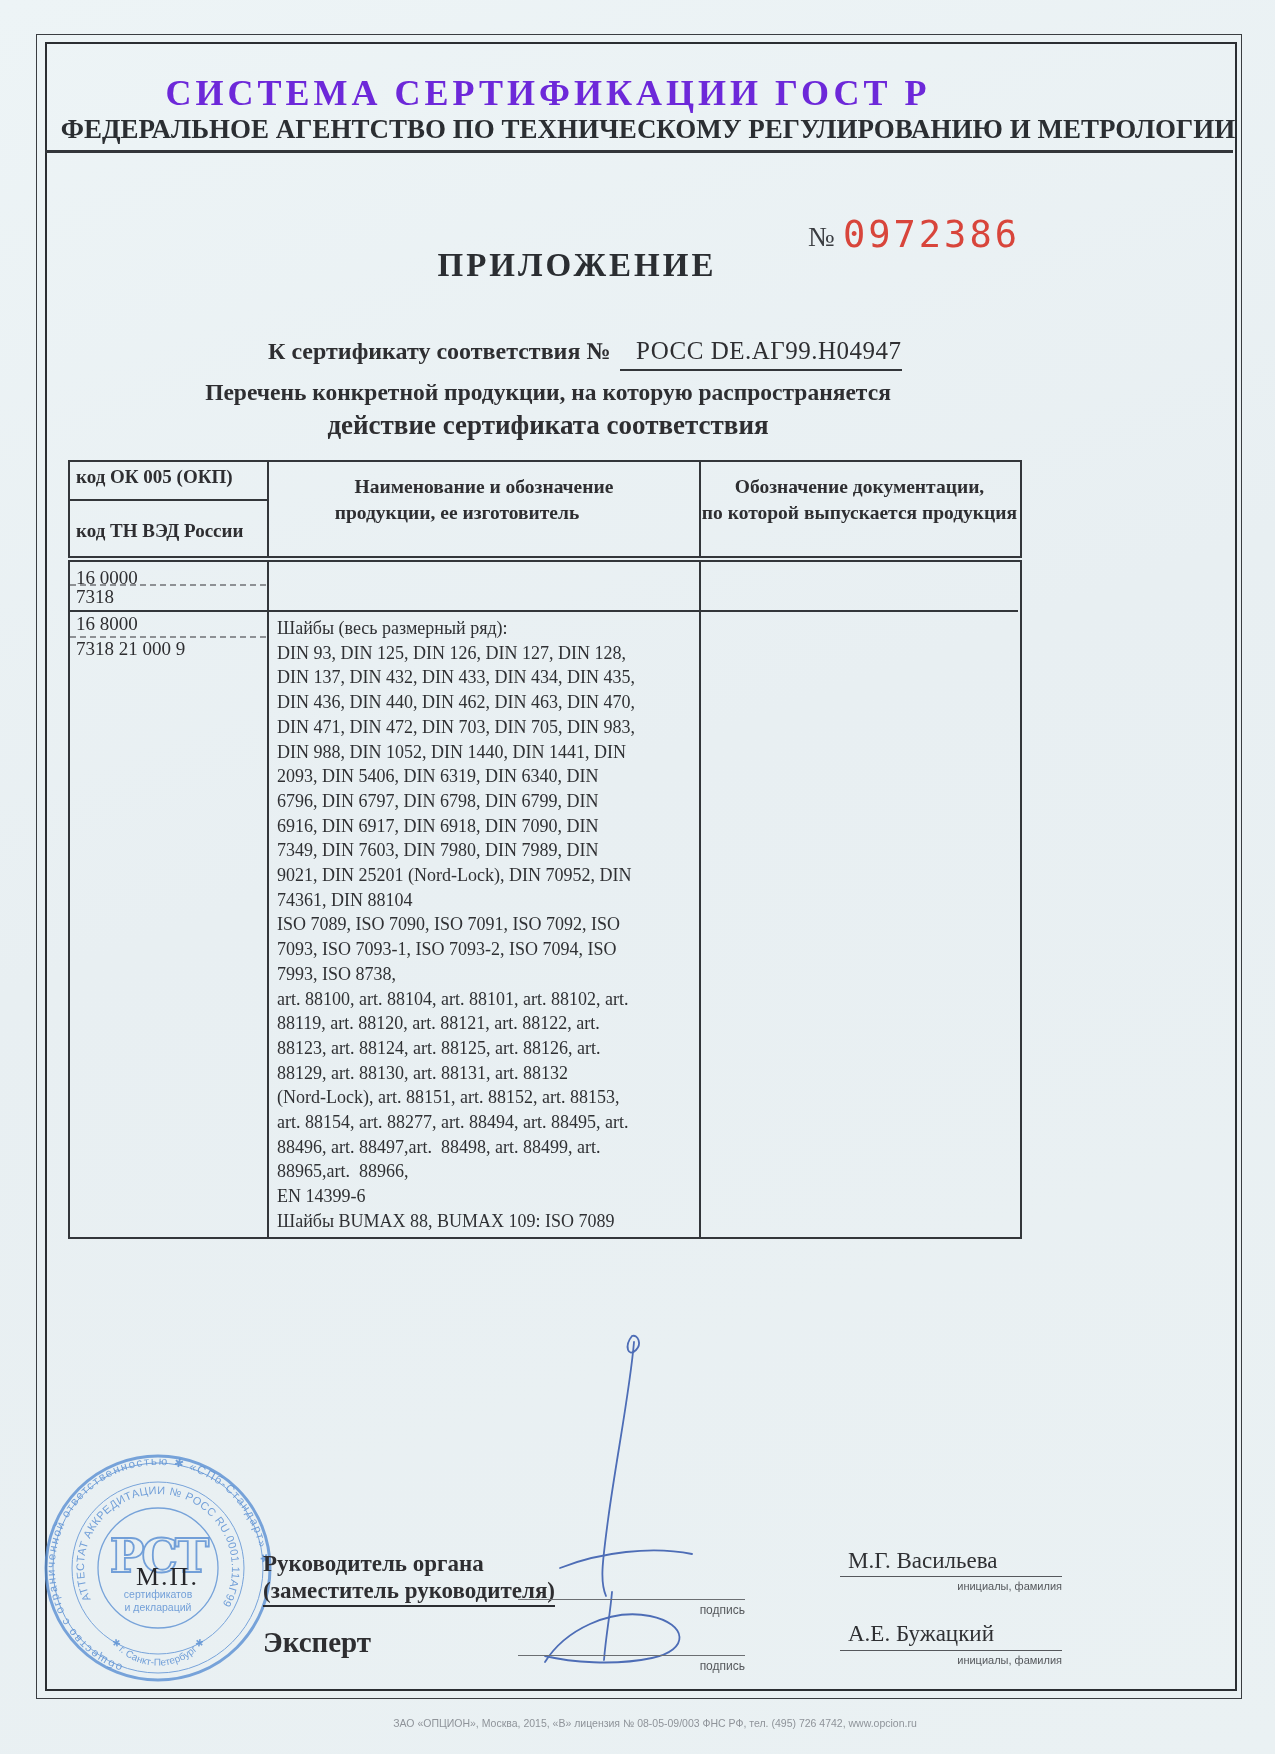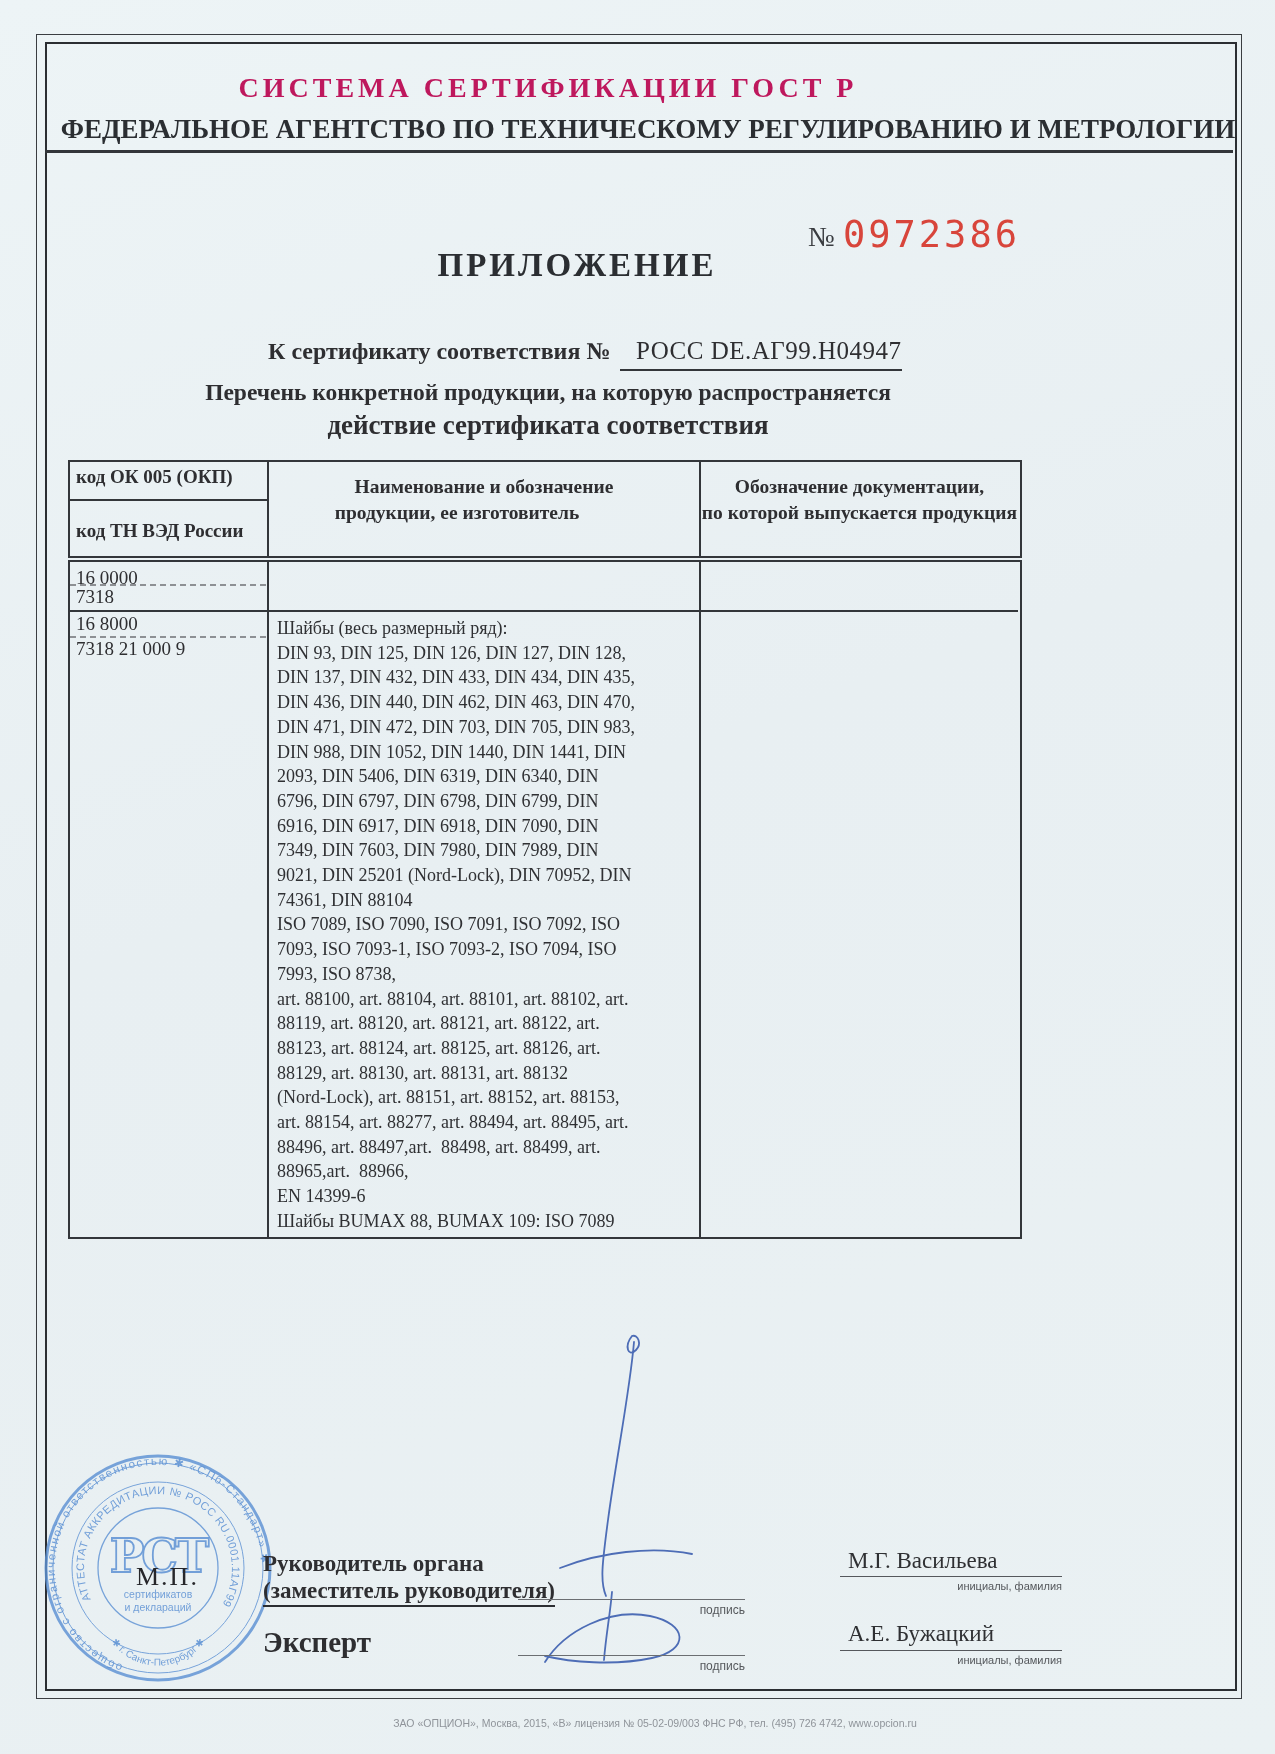--- a/index.html
+++ b/index.html
@@ -18,21 +18,21 @@
   .smallcap{font-family:"Liberation Sans","DejaVu Sans",sans-serif;color:#55585c;text-align:right;}
   .sigline{position:absolute;background:#6b6e72;height:1px;}
   .nameline{position:absolute;background:#55585c;height:1px;}
 </style>
 </head>
 <body>
 
 <div class="abs" style="left:36px;top:34px;width:1204px;height:1663px;border:1.5px solid #3a3d41;"></div>
 <div class="abs" style="left:45px;top:42px;width:1188px;height:1645px;border:2.5px solid #2b2e32;"></div>
 
-<div class="abs ctr b" style="left:48px;top:72px;width:1000px;font-size:28px;letter-spacing:4px;color:#be185d;">СИСТЕМА СЕРТИФИКАЦИИ ГОСТ Р</div>
+<div class="abs ctr b" style="left:48px;top:72px;width:1000px;font-size:36px;letter-spacing:4px;color:#6d28d9;">СИСТЕМА СЕРТИФИКАЦИИ ГОСТ Р</div>
 <div class="abs ctr b" style="left:48px;top:114px;width:1200px;font-size:27px;letter-spacing:0px;color:#2b2e32;">ФЕДЕРАЛЬНОЕ АГЕНТСТВО ПО ТЕХНИЧЕСКОМУ РЕГУЛИРОВАНИЮ И МЕТРОЛОГИИ</div>
 <div class="hline" style="left:45px;top:150px;width:1188px;height:3px;"></div>
 
 <span class="abs" style="left:808px;top:221px;font-size:28px;color:#3a3d41;">№</span>
 <span class="abs" style="left:843px;top:213px;font-size:37px;letter-spacing:3px;color:#d8453b;
              font-family:'DejaVu Sans Mono','Liberation Mono',monospace;">0972386</span>
 
 <div class="abs ctr b" style="left:48px;top:247px;width:1000px;font-size:33px;letter-spacing:3px;color:#2b2e32;margin-left:29px;">ПРИЛОЖЕНИЕ</div>
 
 <span class="abs b" style="left:268px;top:338px;font-size:24px;">К сертификату соответствия №</span>
@@ -148,13 +148,13 @@
 <div class="abs b" style="left:263px;top:1626px;font-size:29px;">Эксперт</div>
 
 <div class="sigline" style="left:518px;top:1655px;width:227px;"></div>
 <div class="abs ctr smallcap" style="left:518px;top:1659px;width:227px;font-size:12px;">подпись</div>
 
 <div class="abs" style="left:848px;top:1621px;font-size:23px;color:#2f3033;">А.Е. Бужацкий</div>
 <div class="nameline" style="left:840px;top:1650px;width:222px;"></div>
 <div class="abs ctr smallcap" style="left:840px;top:1654px;width:222px;font-size:11px;">инициалы, фамилия</div>
 
 <div class="abs ctr" style="left:330px;top:1717px;width:650px;font-size:10.5px;color:#8f949a;
-            font-family:'Liberation Sans','DejaVu Sans',sans-serif;">ЗАО «ОПЦИОН», Москва, 2015, «В»     лицензия № 05-02-09/003 ФНС РФ, тел. (495) 726 4742, www.opcion.ru</div>
+            font-family:'Liberation Sans','DejaVu Sans',sans-serif;">ЗАО «ОПЦИОН», Москва, 2015, «В»     лицензия № 08-05-09/003 ФНС РФ, тел. (495) 726 4742, www.opcion.ru</div>
 
 </body></html>

